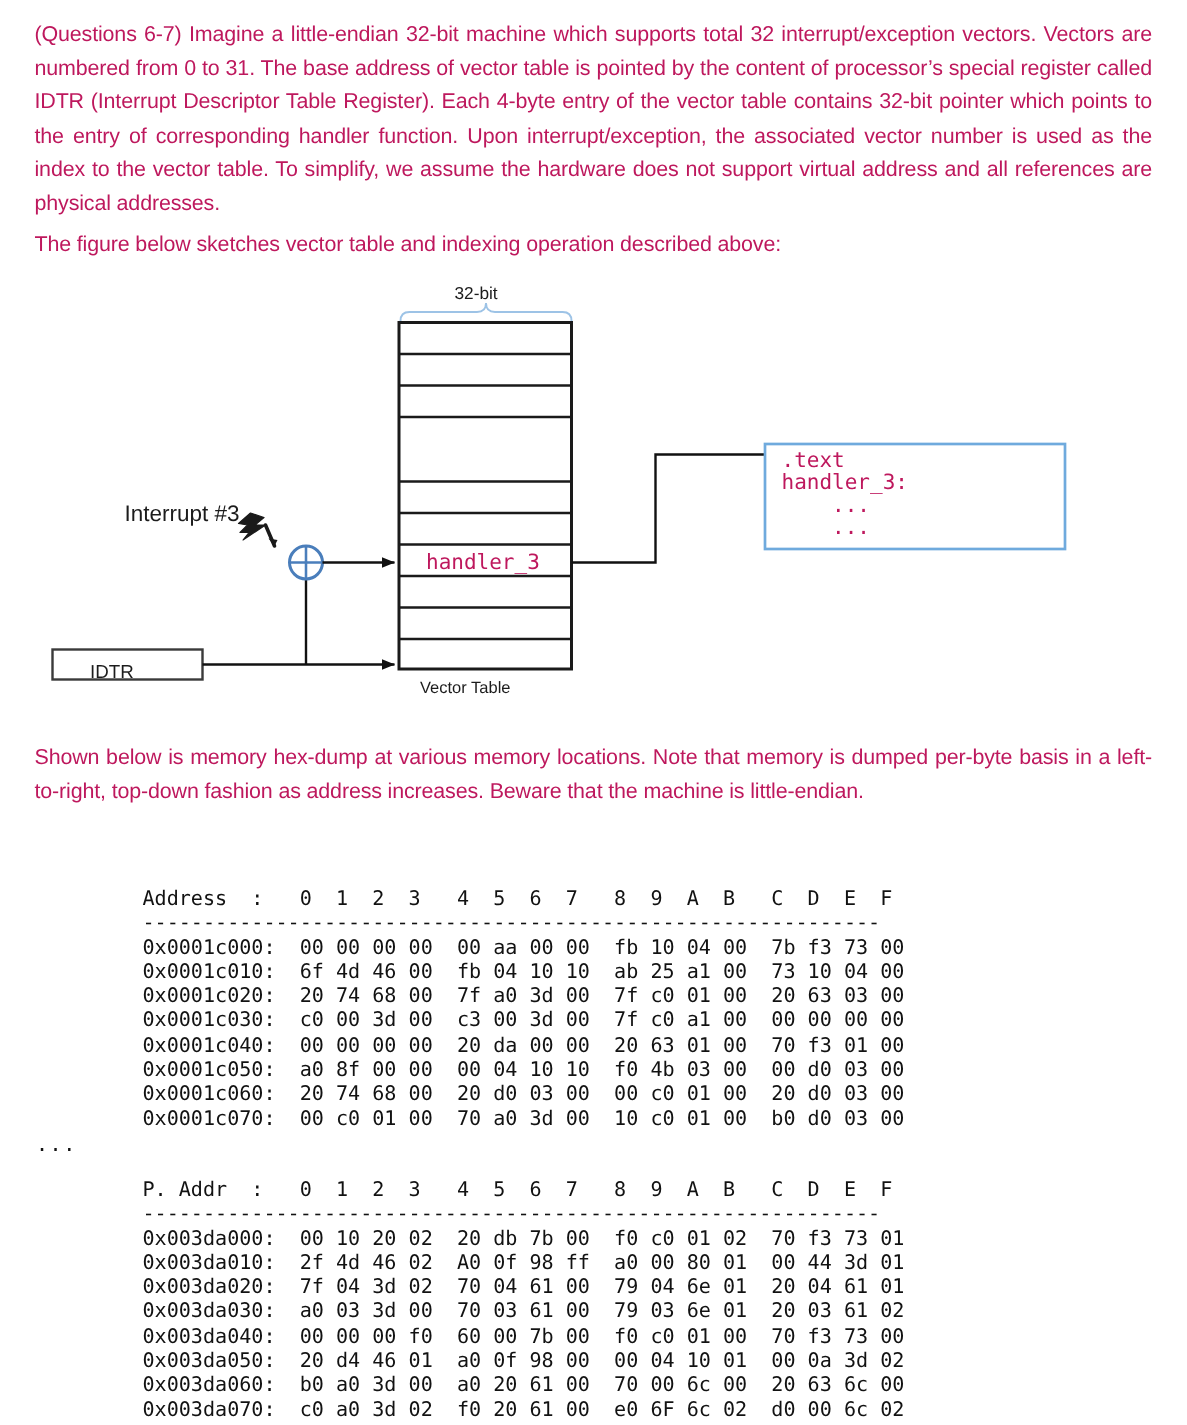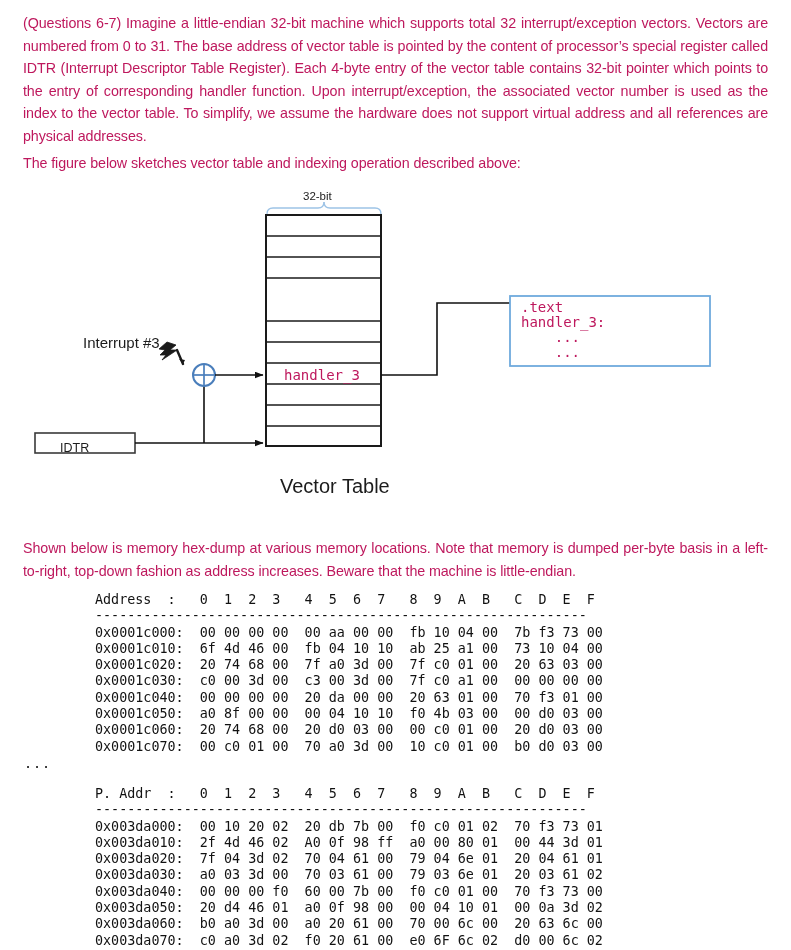--- a/index.html
+++ b/index.html
@@ -20,21 +20,21 @@
   .para {
     position: absolute;
     font-size: 14.3px;
     line-height: 22.5px;
     text-align: justify;
     color: #be185d;
     letter-spacing: -0.1px;
   }
   #para-intro { left: 23px; top: 12px; width: 745px; }
   #para-figure-caption { left: 23px; top: 152px; width: 745px; }
-  #para-hexdump-note { left: 23px; top: 537px; width: 745px; }
+  #para-hexdump-note { left: 23px; top: 494px; width: 745px; }
 
   
   #figure {
     position: absolute;
     left: 0;
     top: 190px;
     width: 654px;
     height: 290px;
   }
   #figure svg { display: block; }
@@ -50,22 +50,21 @@
     left: 303px; top: 0px;
     font-size: 11.5px;
   }
   #label-interrupt {
     left: 83px; top: 128px;
     font-size: 15px;
     margin-top: 16px;
   }
   #label-vector-table {
     left: 280px; top: 263px;
-    font-size: 20px;
-    margin-top: 22px;
+    font-size: 11px;
   }
   #label-idtr {
     left: 60px; top: 251px;
     font-size: 12.5px;
   }
   .mono-fig {
     position: absolute;
     font-family: "DejaVu Sans Mono", "Liberation Mono", monospace;
     font-size: 14px;
     color: #be185d;

